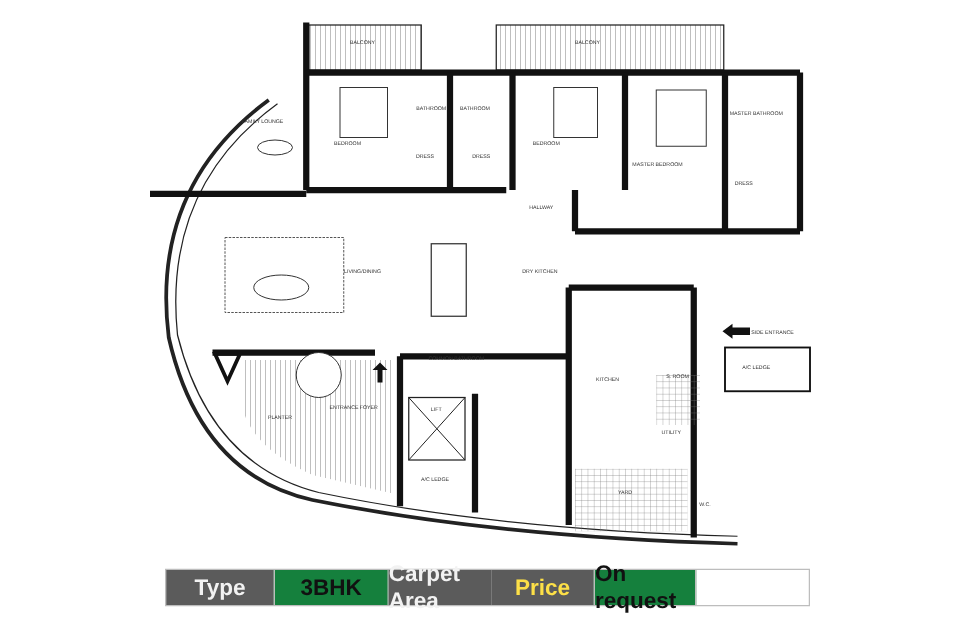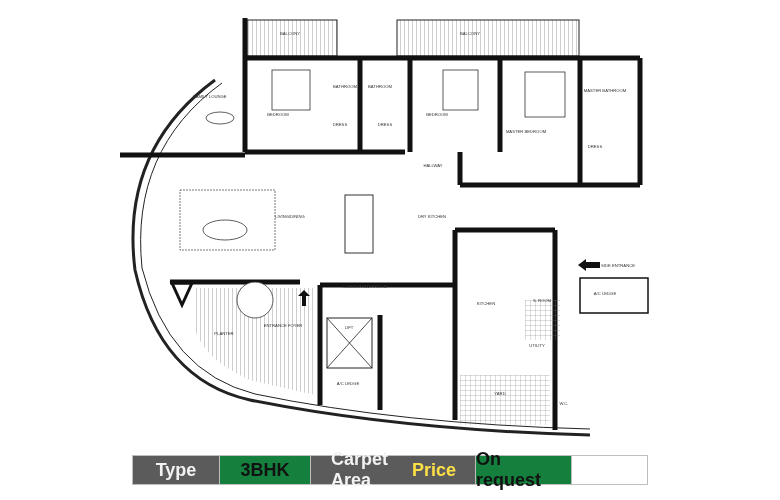--- a/index.html
+++ b/index.html
@@ -110,16 +110,16 @@
     <text x="348" y="385" class="lbl">A/C LEDGE</text>
     <text x="500" y="395" class="lbl">YARD</text>
     <text x="564" y="405" class="lbl">W.C.</text>
   </g>
 </svg>
 </div>
 
 <div class="info-table">
   <div class="cell key" style="width:86px;">Type</div>
   <div class="cell val" style="width:92px;">3BHK</div>
-  <div class="cell key" style="width:82px;padding-left:20px;">Carpet Area</div>
+  <div class="cell key" style="width:82px;">Carpet Area</div>
   <div class="cell key price" style="width:82px;">Price</div>
-  <div class="cell val" style="width:97px;">On request</div>
+  <div class="cell val" style="width:82px;">On request</div>
 </div>
 
 </body></html>

